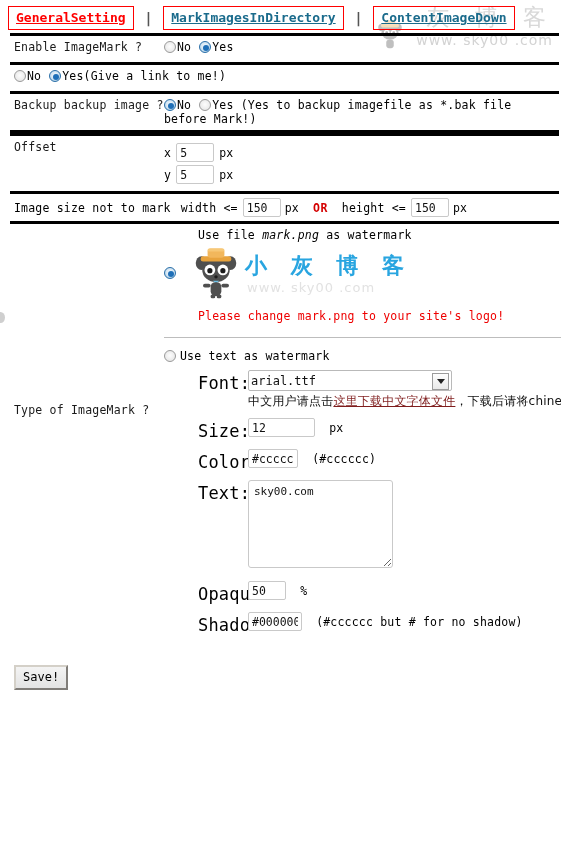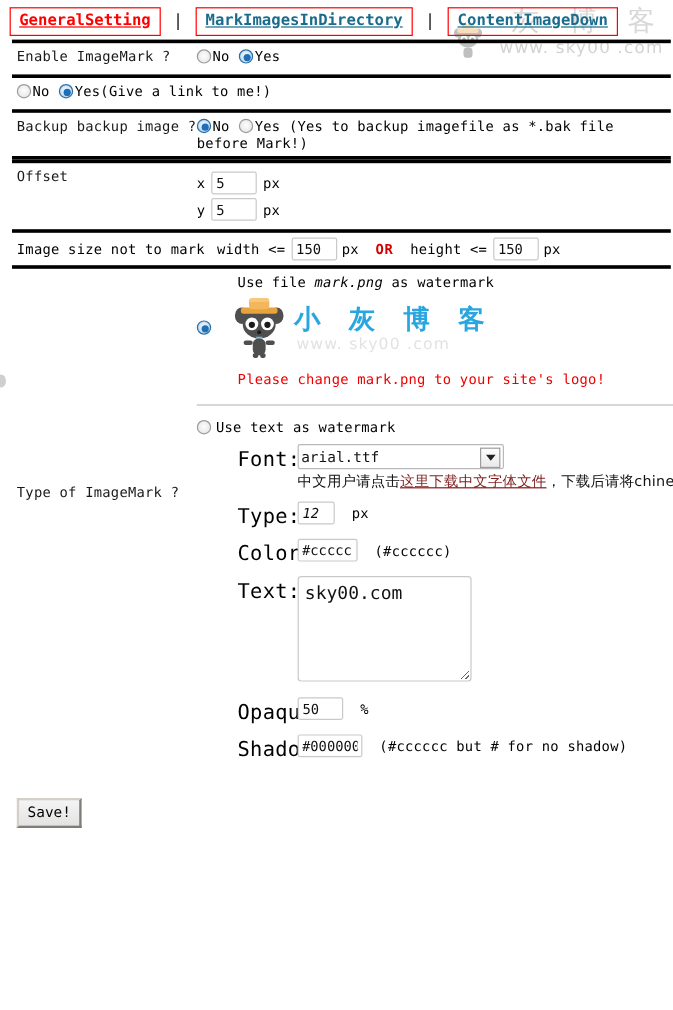--- a/index.html
+++ b/index.html
@@ -201,21 +201,21 @@
     font-size: 11.5px;
     border: 1px solid #c9c9c9;
     border-radius: 2px;
     background: #fff;
     color: #111;
     padding: 2px 3px;
     box-sizing: border-box;
     outline: none;
   }
   .tin.w-offset { width: 38px; height: 19px; }
-  .tin.w-size   { width: 31px; height: 19px; font-style: italic; }
+  .tin.w-size   { width: 67px; height: 19px; }
   .tin.w-num    { width: 38px; height: 19px; }
   .tin.w-color  { width: 50px; height: 19px; }
   .offset-line {
     display: flex;
     align-items: center;
     gap: 5px;
     margin: 3px 0;
   }
   .unit { font-size: 11.5px; }
   .or-word {
@@ -292,21 +292,21 @@
     width: 50px;
     flex: 0 0 50px;
     font-size: 17px;
     padding-top: 3px;
     text-align: right;
   }
   .field-ctl { flex: 1 1 auto; }
   .sel {
     font-family: "DejaVu Sans Mono", "Liberation Mono", monospace;
     font-size: 12px;
-    width: 172px;
+    width: 204px;
     height: 21px;
     padding: 1px 2px;
     border: 1px solid #b9b9b9;
     border-radius: 2px;
     background: #fff;
     color: #111;
     -webkit-appearance: none;
     appearance: none;
     outline: none;
   }
@@ -335,21 +335,21 @@
     font-size: 12px;
     color: #111;
     white-space: nowrap;
     margin-top: 2px;
     overflow: hidden;
   }
   .cn-hint a { color: #7f1d1d; text-decoration: underline; }
   .paren { margin-left: 7px; font-size: 11.5px; }
   .ta {
     font-family: "DejaVu Sans Mono", "Liberation Mono", monospace;
-    font-size: 15px;
+    font-size: 11px;
     width: 145px;
     height: 88px;
     border: 1px solid #c9c9c9;
     border-radius: 3px;
     padding: 4px 5px;
     color: #111;
     background: #fff;
     resize: both;
     outline: none;
     box-sizing: border-box;
@@ -538,21 +538,21 @@
                   <i></i>
                 </span>
             </span>
             <div class="cn-hint">
               <span>中文用户请点击</span><a href="#">这里下载中文字体文件</a><span>，下载后请将chinese.t</span>
             </div>
           </div>
         </div>
 
         <div class="field-line">
-          <div class="field-label">Type:</div>
+          <div class="field-label">Size:</div>
           <div class="field-ctl">
             <input type="text" class="tin w-size" value="12" style="">
             <span class="paren">px</span>
           </div>
         </div>
 
         <div class="field-line">
           <div class="field-label">Color:</div>
           <div class="field-ctl">
             <input type="text" class="tin w-color" value="#cccccc" style="">

